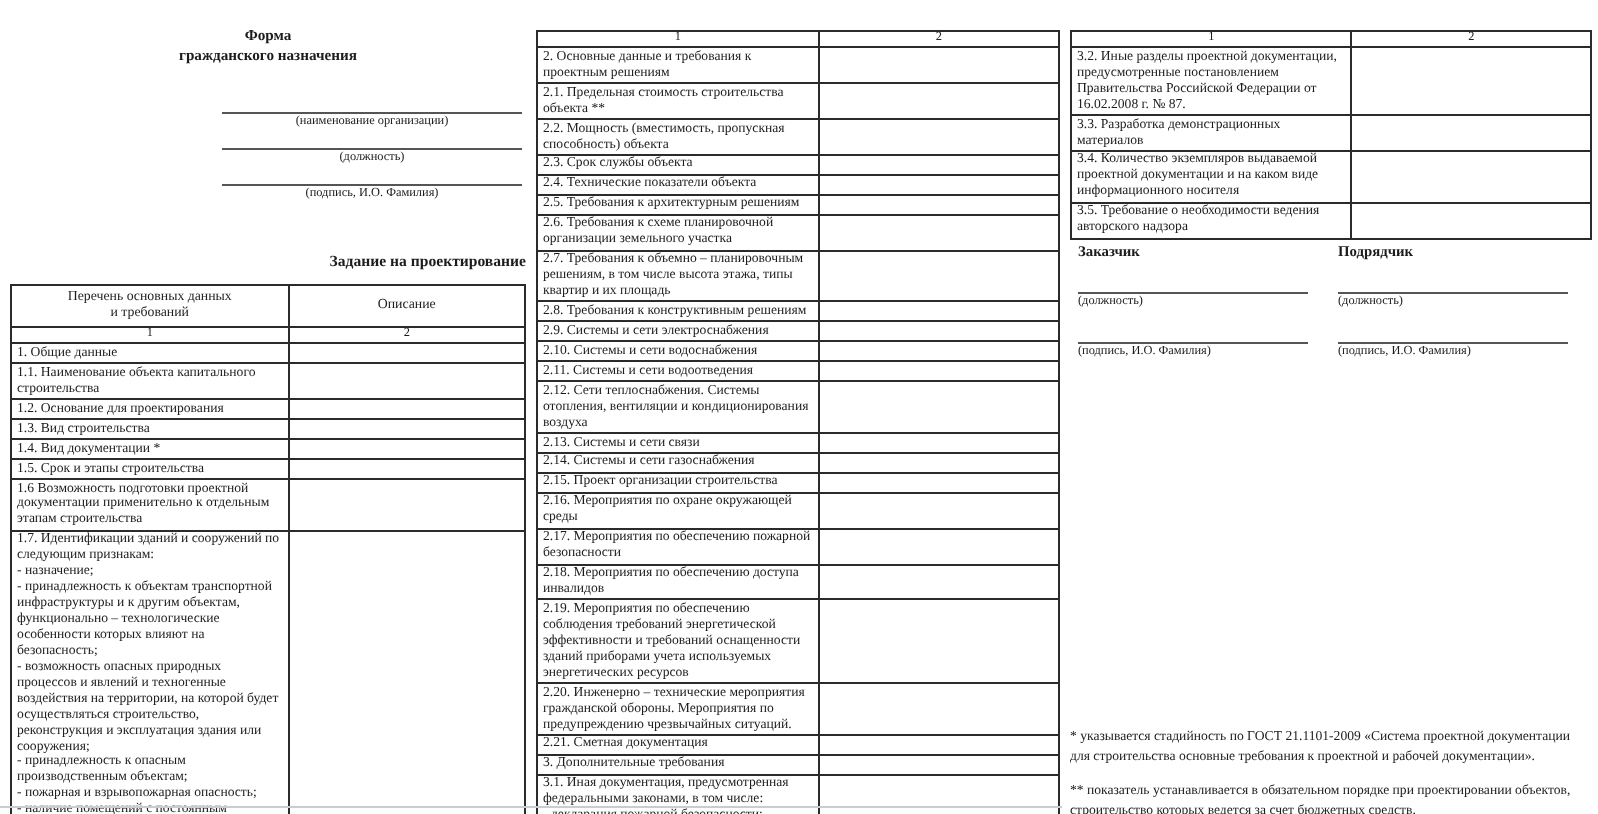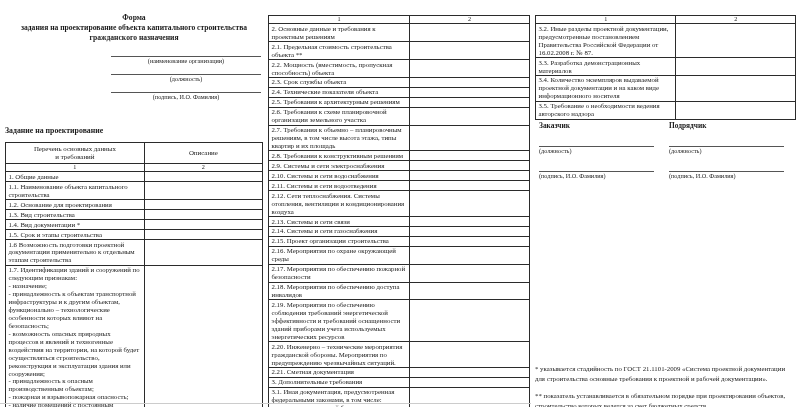--- a/index.html
+++ b/index.html
@@ -13,21 +13,21 @@
   #p3 { left:535px; width:261px; }
 
   
   .doc-title { position:absolute; top:2px; left:0; right:0; text-align:center;
     font-weight:bold; font-size:7.6px; line-height:1.32; }
   .approve { position:absolute; top:36px; right:2px; width:150px; text-align:center; }
   .approve-title { font-weight:bold; font-size:7.8px; margin-bottom:4px; }
   .fline { display:block; border-top:1px solid #555; margin-top:9px; padding-top:1px;
     font-size:6.2px; line-height:1.1; }
   .stamp-line { margin-top:8px; font-size:7.4px; text-align:left; white-space:pre; }
-  .table-title { position:absolute; top:115px; left:0; right:0; text-align:left;
+  .table-title { position:absolute; top:115px; left:0; right:0; text-align:right;
     font-weight:bold; font-size:7.8px; }
 
   
   table { border-collapse:collapse; table-layout:fixed; width:100%; }
   #p1 table { position:absolute; top:131px; left:0; right:0; }
   #p2 table, #p3 table { position:absolute; top:4px; left:0; right:0; }
   col.c1 { width:54%; } col.c2 { width:46%; }
   td { border:1px solid #2b2b2b; vertical-align:top; padding:0.5px 2.5px;
     font-size:6.8px; line-height:1.17; white-space:pre-line; word-wrap:break-word; }
   tr.hdr td { text-align:center; font-size:6.9px; padding:2px 2px; vertical-align:middle; }
@@ -52,21 +52,20 @@
     background:#cccccc; }
 </style>
 </head>
 <body>
 
 <div>
 
   <section class="page" id="p1">
     <div class="doc-title">
       <div>Форма</div>
-      <div>задания на проектирование объекта капитального строительства</div>
       <div>гражданского назначения</div>
     </div>
 
     <div class="approve">
       <span class="fline">(наименование организации)</span>
       <span class="fline">(должность)</span>
       <span class="fline">(подпись, И.О. Фамилия)</span>
     </div>
 
     <div class="table-title">Задание на проектирование</div>

